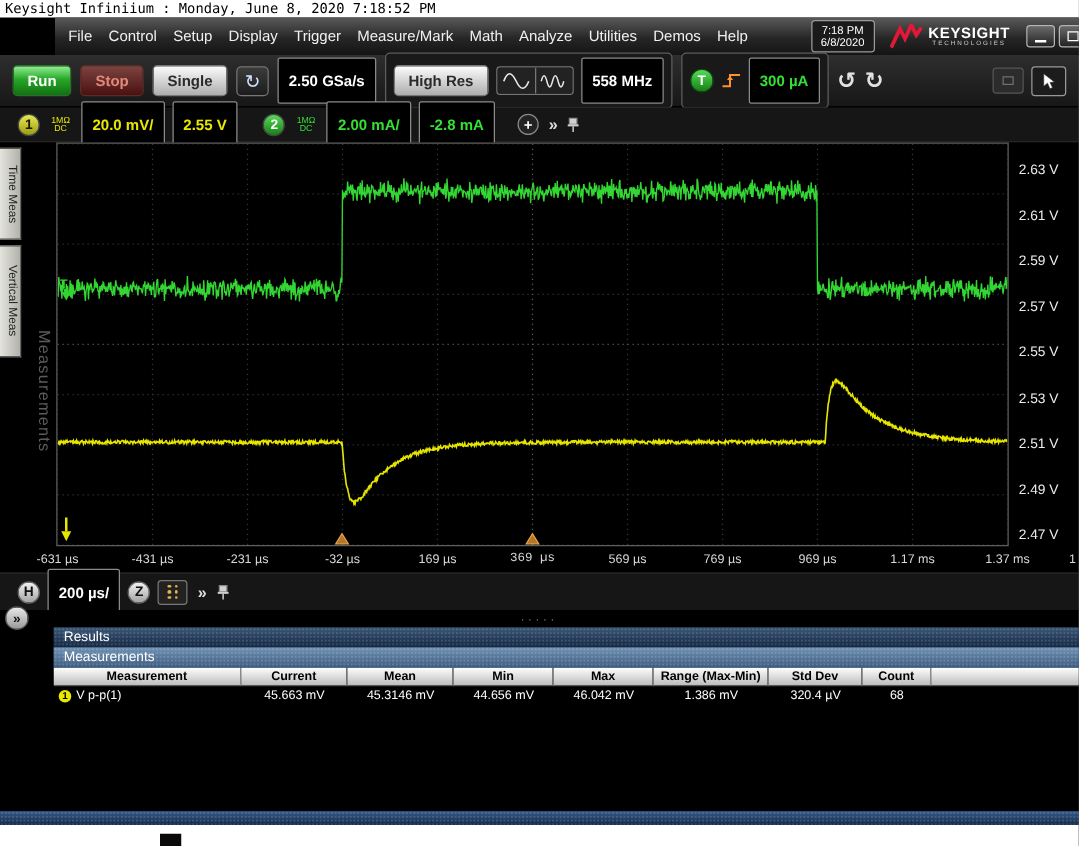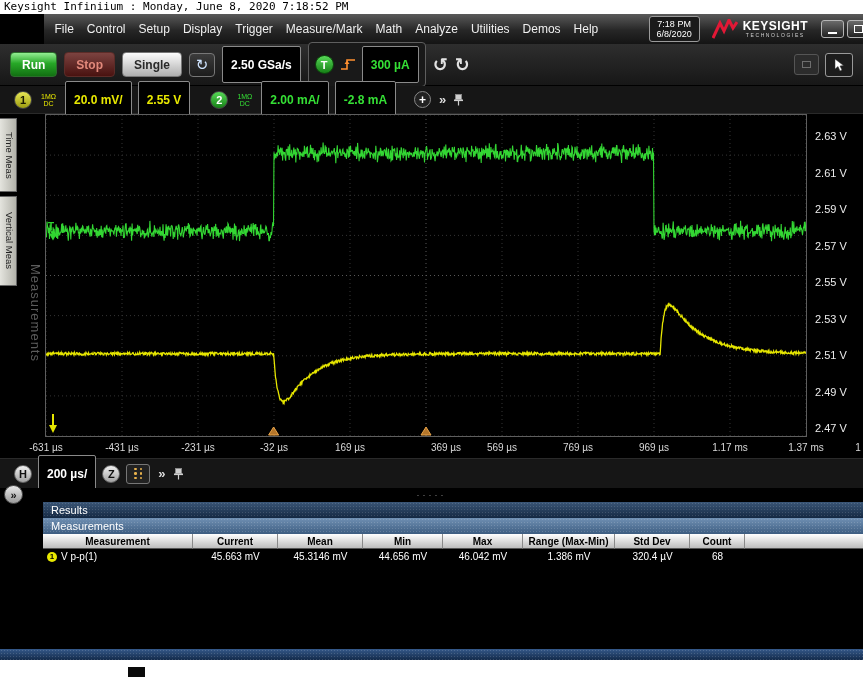--- a/index.html
+++ b/index.html
@@ -173,20 +173,36 @@
   </div>
 
   <div class="toolbar">
     <button class="tbtn run">Run</button>
     <button class="tbtn stop">Stop</button>
     <button class="tbtn single">Single</button>
     <div class="iconbtn">
         <span class="uglyph">↻</span>
       </div>
     <div class="field">2.50 GSa/s</div>
+    <div class="tgroup">
+      <button class="tbtn single">High Res</button>
+      <div class="segwave">
+        <span>
+          <svg width="22" height="14" viewBox="0 0 22 14">
+            <path d="M1 7 C4 -1 7 -1 11 7 C14.5 14.5 18 14.5 21 7" stroke="#e8e8e8" fill="none" stroke-width="1.3"></path>
+          </svg>
+        </span>
+        <span>
+          <svg width="22" height="14" viewBox="0 0 22 14">
+            <path d="M1 7 C2.5 1 4 1 5.5 7 C7 13 8.5 13 10 7 C11.5 1 13 1 14.5 7 C16 13 17.5 13 19 7" stroke="#e8e8e8" fill="none" stroke-width="1.2"></path>
+          </svg>
+        </span>
+      </div>
+      <div class="field">558 MHz</div>
+    </div>
     <div class="tgroup">
       <div class="circle c-trig">T</div>
       <svg width="16" height="15" viewBox="0 0 16 15">
         <path d="M1 12 H7 V3 H15" fill="none" stroke="#ff9030" stroke-width="1.6"></path>
         <path d="M4.5 7 L9.5 7 L7 3.6 Z" fill="#ff9030"></path>
       </svg>
       <div class="field green-text">300 µA</div>
     </div>
     <span class="arrowglyph uglyph">↺</span>
     <span class="arrowglyph uglyph">↻</span>
@@ -263,21 +279,21 @@
           <line x1="7" y1="299" x2="7" y2="310" stroke="#e6e600" stroke-width="2"></line>
           <polygon points="3,310 11,310 7,318" fill="#e6e600"></polygon>
         </svg>
     </div>
     <div id="x-axis">
         <span style="left: 46px;">-631 µs</span>
         <span style="left: 122px;">-431 µs</span>
         <span style="left: 198px;">-231 µs</span>
         <span style="left: 274px;">-32 µs</span>
         <span style="left: 350px;">169 µs</span>
-        <span style="left: 446px;">369 µs</span>
+        <span style="left: 426px; font-family: Liberation Mono, monospace;">369 µs</span>
         <span style="left: 502px;">569 µs</span>
         <span style="left: 578px;">769 µs</span>
         <span style="left: 654px;">969 µs</span>
         <span style="left: 730px;">1.17 ms</span>
         <span style="left: 806px;">1.37 ms</span>
         <span style="left: 858px;">1</span>
       </div>
     <div id="y-axis">
         <span style="top: 16px;">2.63 V</span>
         <span style="top: 52.5px;">2.61 V</span>

